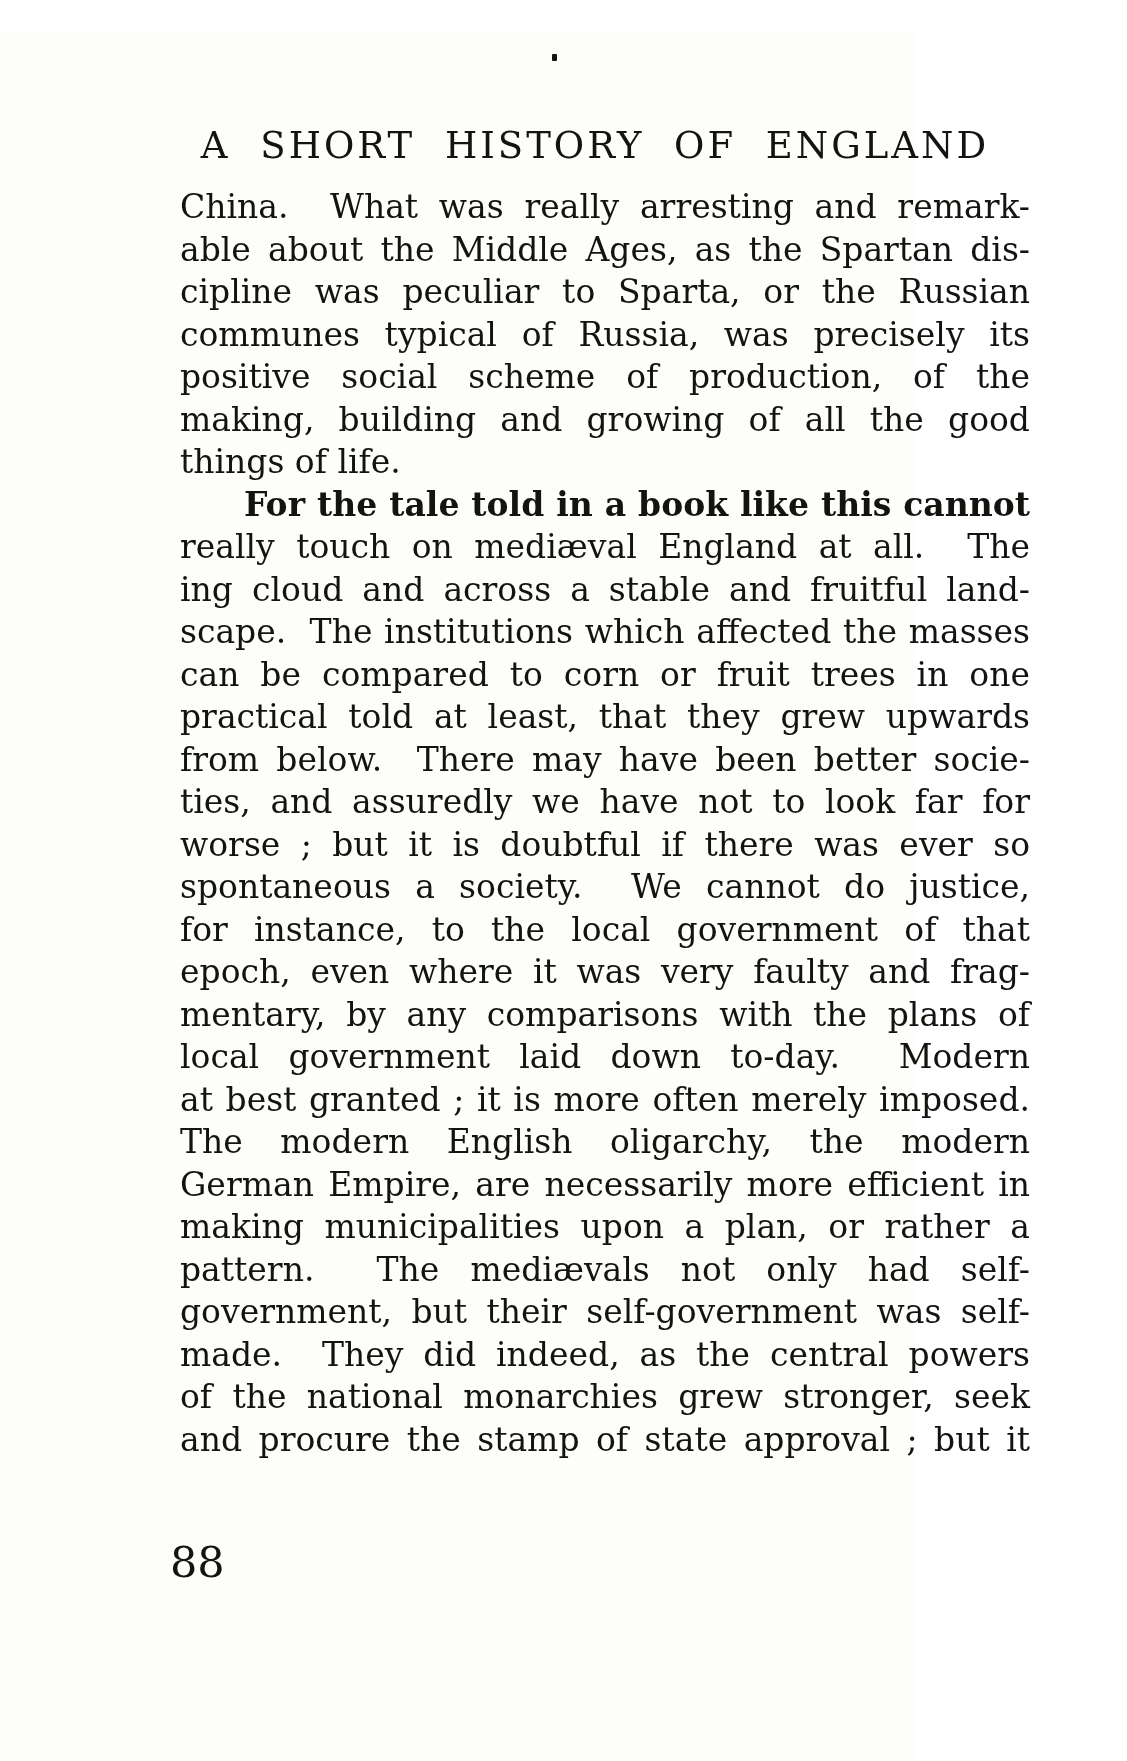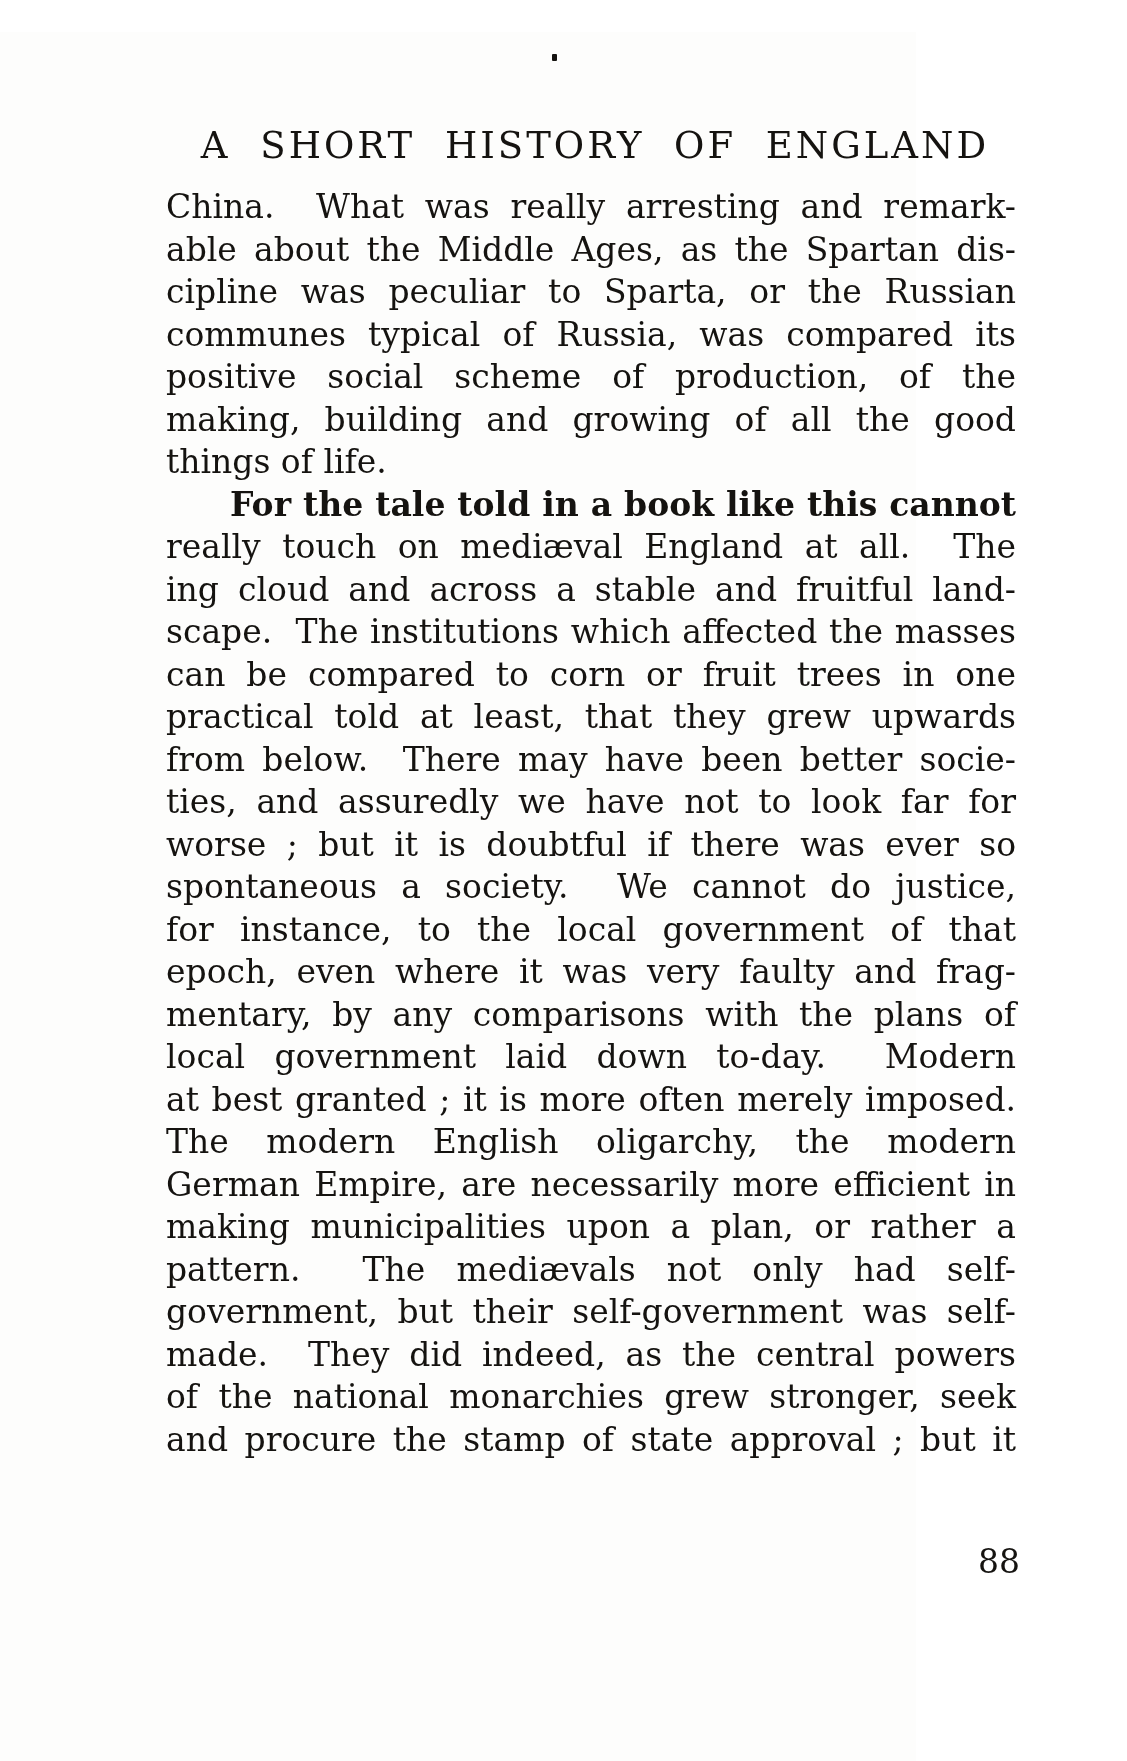--- a/index.html
+++ b/index.html
@@ -37,21 +37,21 @@
     font-weight: normal;
     line-height: 43px;
     text-align: center;
     letter-spacing: 3px;
     word-spacing: 15px;
     white-space: nowrap;
   }
   .body-text {
     position: absolute;
     top: 154px;
-    left: 166px;
+    left: 180px;
     width: 850px;
     font-size: 33px;
     line-height: 42.5px;
   }
   .line {
     height: 42.5px;
     text-align: justify;
     text-align-last: justify;
     text-justify: inter-word;
     white-space: nowrap;
@@ -62,36 +62,36 @@
   }
   .line.indent {
     padding-left: 64px;
     font-weight: bold;
   }
   .page-number {
     position: absolute;
     top: 1509px;
     left: 170px;
     width: 850px;
-    text-align: right;
-    font-size: 33px;
+    text-align: left;
+    font-size: 43px;
     line-height: 42.5px;
   }
 </style>
 </head>
 <body>
 
 <div class="page">
   <div class="speck"></div>
   <h1 class="running-head">A SHORT HISTORY OF ENGLAND</h1>
   <div class="body-text">
       <div class="line">China.&nbsp; What was really arresting and remark-</div>
       <div class="line">able about the Middle Ages, as the Spartan dis-</div>
       <div class="line">cipline was peculiar to Sparta, or the Russian</div>
-      <div class="line">communes typical of Russia, was compared its</div>
+      <div class="line">communes typical of Russia, was precisely its</div>
       <div class="line">positive social scheme of production, of the</div>
       <div class="line">making, building and growing of all the good</div>
       <div class="line no-justify">things of life.</div>
       <div class="line indent">For the tale told in a book like this cannot</div>
       <div class="line">really touch on mediæval England at all.&nbsp; The</div>
       <div class="line">ing cloud and across a stable and fruitful land-</div>
       <div class="line">scape.&nbsp; The institutions which affected the masses</div>
       <div class="line">can be compared to corn or fruit trees in one</div>
       <div class="line">practical told at least, that they grew upwards</div>
       <div class="line">from below.&nbsp; There may have been better socie-</div>

